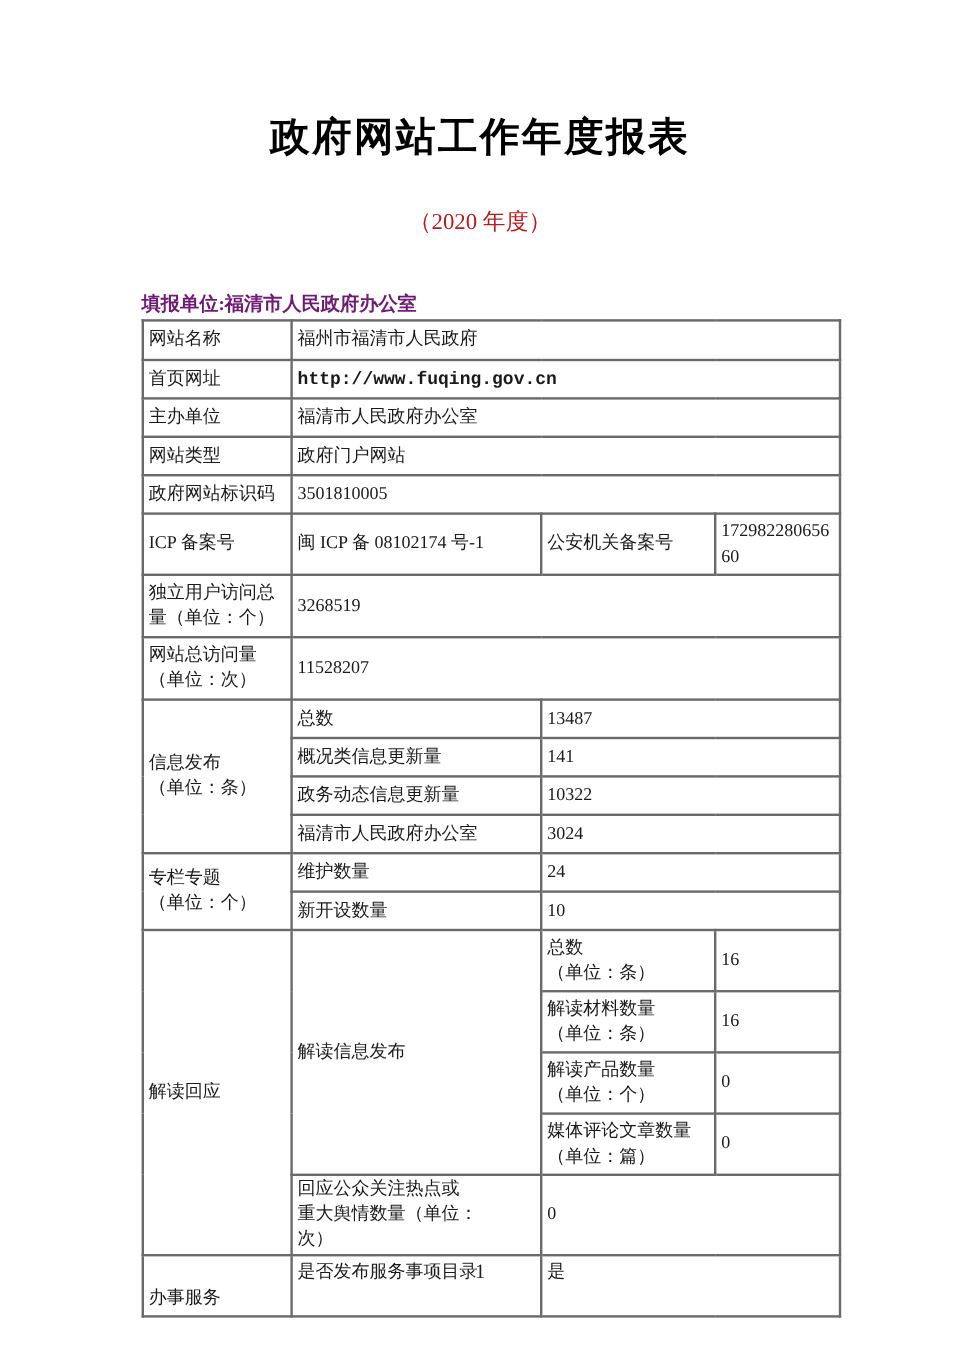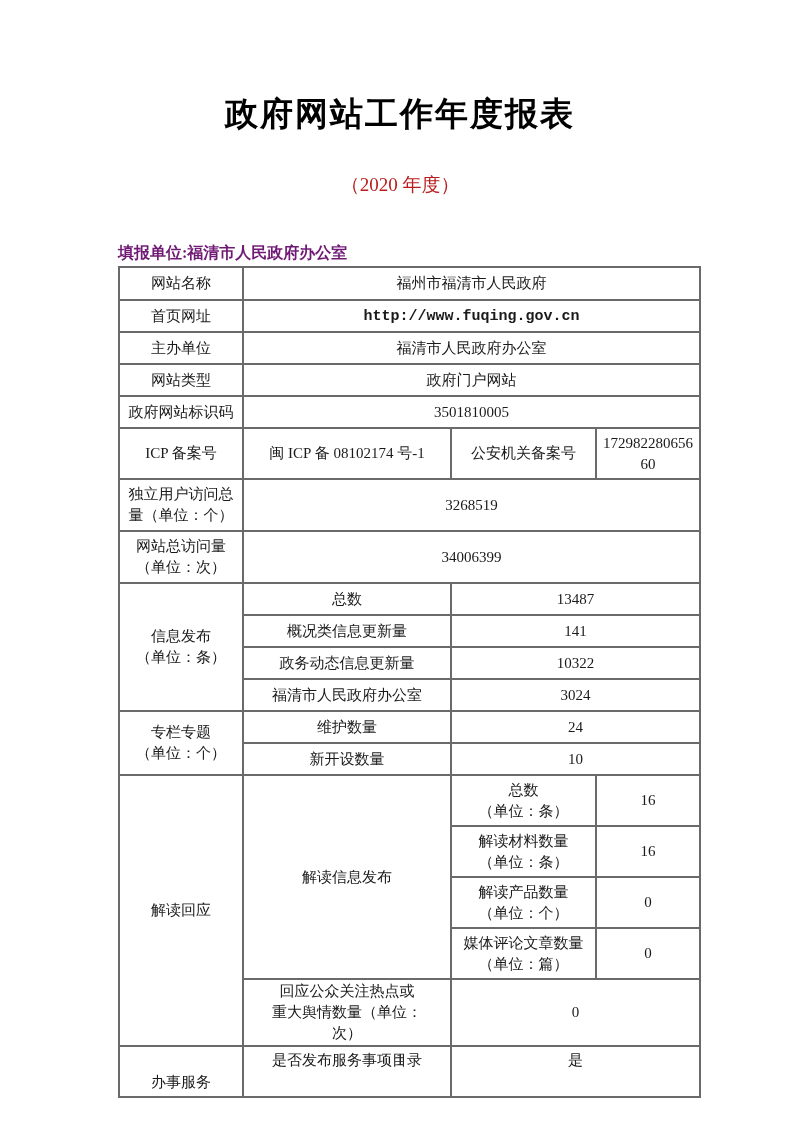--- a/index.html
+++ b/index.html
@@ -18,21 +18,21 @@
   }
   .report-unit {
     position:absolute; top:243px; left:118px;
     font-size:16px; font-weight:700; color:#701a75;
   }
   table.report {
     position:absolute; top:266px; left:118px; width:581px;
     border-collapse:collapse; table-layout:fixed;
   }
   table.report td {
-    border:2px solid #6a6a6a; text-align:center; vertical-align:middle;
+    border:2px solid #6a6a6a; vertical-align:middle;
     font-size:15px; line-height:1.4; padding:1px 4px; color:#1a1a1a;
     overflow:hidden;
   }
   .pre { white-space:pre-line; }
   .mono { font-family:"Liberation Mono", monospace; font-size:15px; letter-spacing:0;font-weight:bold; }
   .breakall { word-break:break-all; line-height:1.55; }
   .vbottom { vertical-align:bottom !important; padding-bottom:3px !important; }
   .vtop { vertical-align:top !important; padding-top:3px !important;border-radius:20px; }
   .h29 td, td.h29 { height:29px; }
   tr.h28 td { height:28px; }
@@ -89,21 +89,21 @@
       <td class="breakall">17298228065660</td>
     </tr>
     <tr class="h48">
       <td class="pre">独立用户访问总
 量（单位：个）</td>
       <td colspan="3">3268519</td>
     </tr>
     <tr class="h48">
       <td class="pre">网站总访问量
 （单位：次）</td>
-      <td colspan="3">34006399</td>
+      <td colspan="3">11528207</td>
     </tr>
     <tr class="h28">
       <td rowspan="4" class="pre">信息发布
 （单位：条）</td>
       <td>总数</td>
       <td colspan="2">13487</td>
     </tr>
     <tr class="h28">
       <td>概况类信息更新量</td>
       <td colspan="2">141</td>

